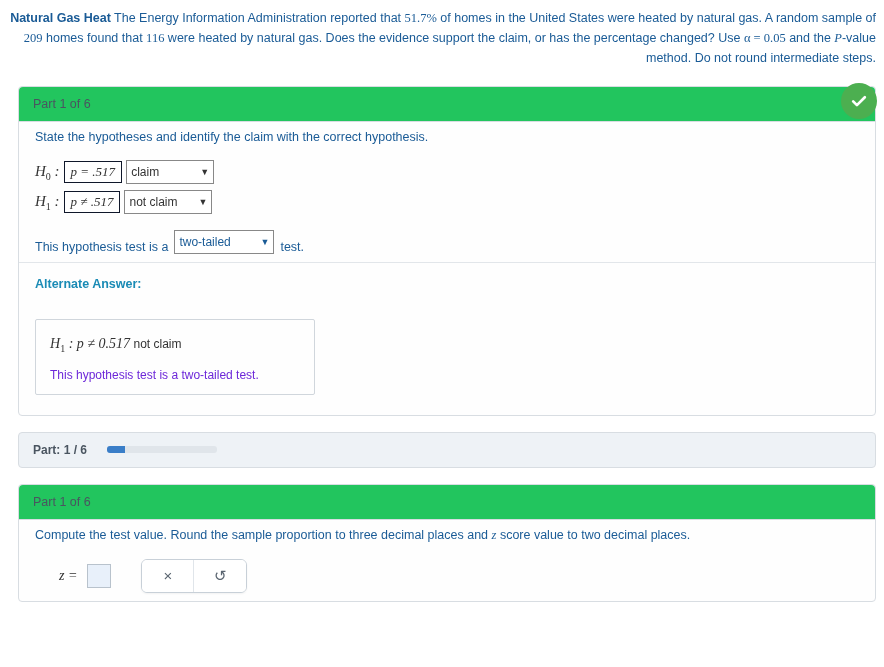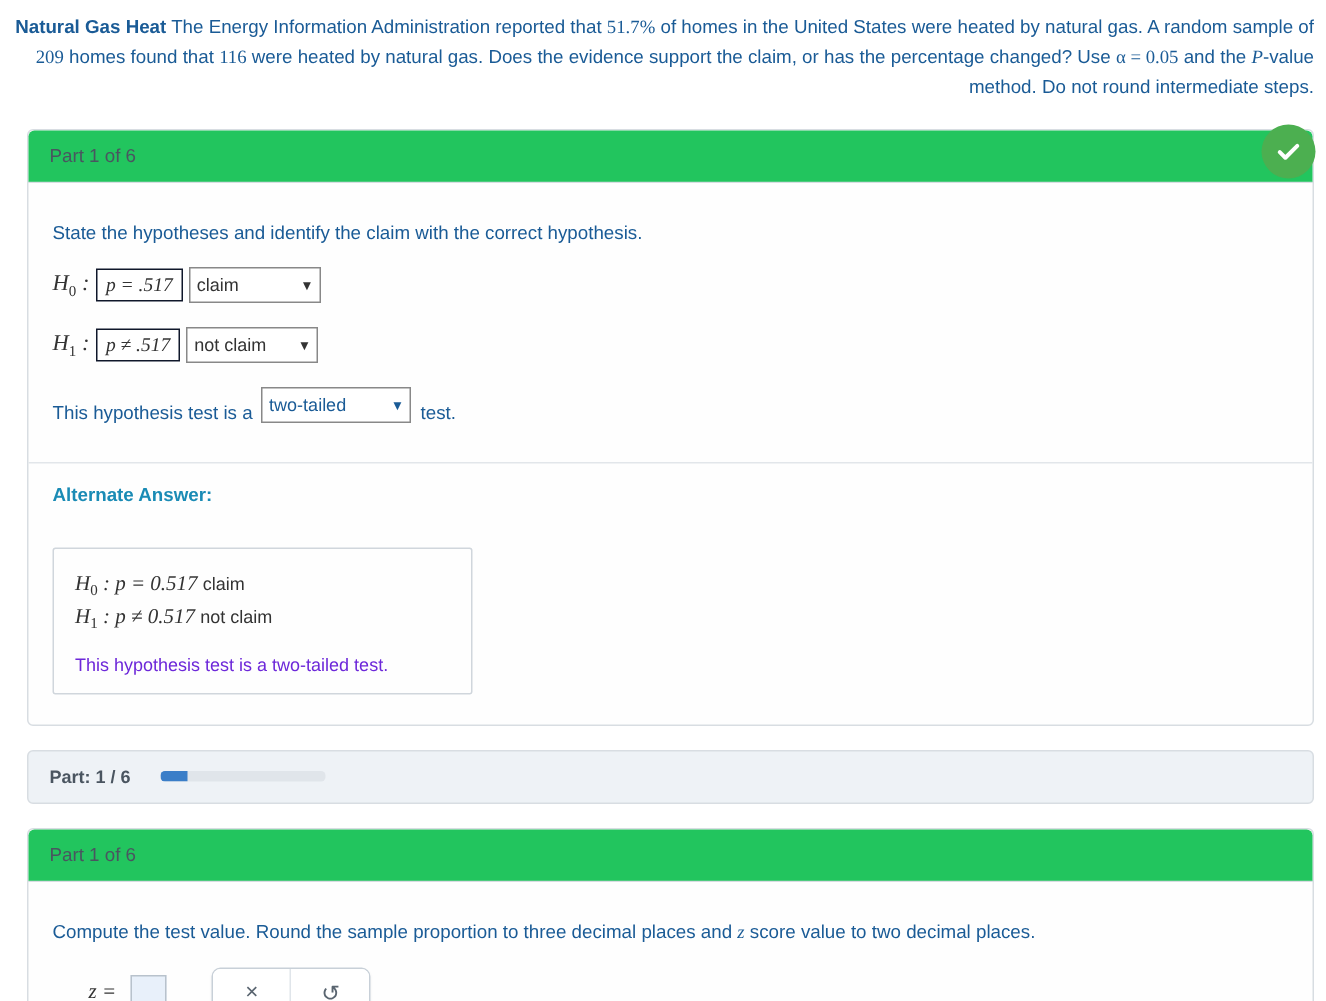--- a/index.html
+++ b/index.html
@@ -31,28 +31,28 @@
   }
   .card-header {
     background: #22c55e;
     color: #4a5560;
     padding: 10px 14px;
     font-size: 12.5px;
     border-bottom: 1px solid #d8dde2;
     border-radius: 4px 4px 0 0;
   }
   .card-body {
-    padding: 26px 16px;
+    padding: 8px 16px;
   }
   .instruction {
     color: #1a5b96;
     margin-bottom: 16px;
   }
   .hyp-line {
-    margin: 16px 0;
+    margin: 6px 0;
     display: flex;
     align-items: center;
     gap: 4px;
   }
   .hyp-label {
     font-family: "Times New Roman", serif;
     font-style: italic;
     font-size: 15px;
   }
   .hyp-label sub { font-size: 10px; font-style: normal; }
@@ -232,23 +232,20 @@
         <span>two-tailed</span>
         <span class="arrow">▼</span>
       </span>
       <span>test.</span>
     </div>
   </div>
 
   <div class="alt-section">
     <div class="alt-title">Alternate Answer:</div>
     <div class="alt-box">
-      <div class="alt-hyp">
-        <i>H</i><sub class="sub">0</sub><i> : p = 0.517 </i><span class="note">claim</span>
-      </div>
       <div class="alt-hyp">
         <i>H</i><sub class="sub">1</sub><i> : p ≠ 0.517 </i><span class="note">not claim</span>
       </div>
       <div class="alt-sentence">This hypothesis test is a two-tailed test.</div>
     </div>
   </div>
 </div>
 
 <div class="progress-bar-row">
   <span class="label">Part: 1 / 6</span>

